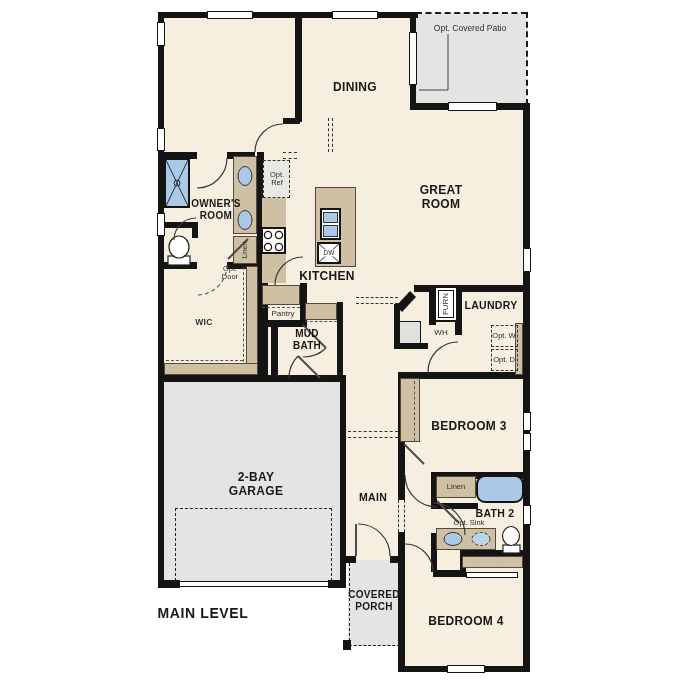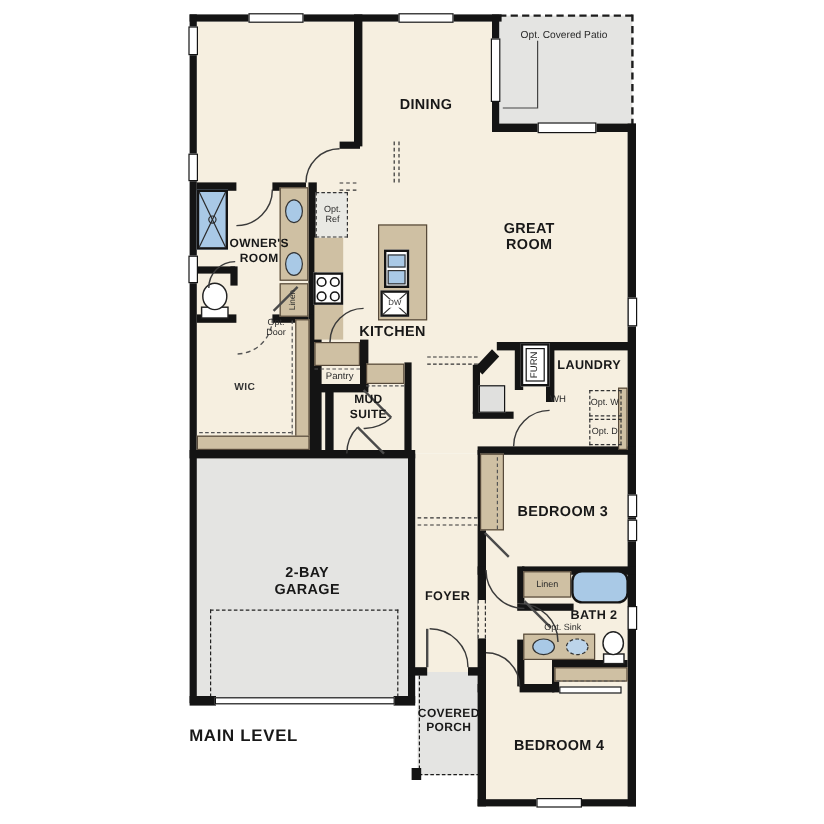--- a/index.html
+++ b/index.html
@@ -217,35 +217,35 @@
 
     <polygon points="396,306 410,291 416,297 402,312" fill="#141414"></polygon>
   </svg>
 
   <div class="lab" style="left:355px;top:87px;width:80px;font-size:12px;">DINING</div>
   <div class="lab" style="left:441px;top:197px;width:62px;font-size:12px;">GREAT ROOM</div>
   <div class="lab" style="left:327px;top:276px;width:80px;font-size:12px;">KITCHEN</div>
   <div class="lab" style="left:216px;top:210px;width:58px;font-size:10px;">OWNER'S ROOM</div>
   <div class="lab" style="left:204px;top:322px;width:40px;font-size:8.5px;font-weight:600;color:#333;">WIC</div>
   <div class="sm" style="left:283px;top:314px;width:40px;">Pantry</div>
-  <div class="lab" style="left:307px;top:340px;width:46px;font-size:10px;">MUD SUITE</div>
+  <div class="lab" style="left:307px;top:340px;width:46px;font-size:10px;">MUD BATH</div>
   <div class="lab" style="left:491px;top:305px;width:70px;font-size:10.5px;">LAUNDRY</div>
   <div class="lab" style="left:469px;top:426px;width:90px;font-size:12px;">BEDROOM 3</div>
   <div class="lab" style="left:495px;top:513px;width:60px;font-size:10.5px;">BATH 2</div>
   <div class="lab" style="left:466px;top:621px;width:95px;font-size:12px;">BEDROOM 4</div>
-  <div class="lab" style="left:373px;top:497px;width:50px;font-size:10.5px;">FOYER</div>
+  <div class="lab" style="left:373px;top:497px;width:50px;font-size:10.5px;">MAIN</div>
   <div class="lab" style="left:374px;top:601px;width:62px;font-size:10px;">COVERED PORCH</div>
   <div class="lab" style="left:256px;top:484px;width:60px;font-size:12px;">2-BAY GARAGE</div>
   <div class="sm" style="left:470px;top:29px;width:100px;font-size:8.5px;">Opt. Covered Patio</div>
   <div class="lab" style="left:203px;top:613px;width:110px;font-size:14px;letter-spacing:.6px;">MAIN LEVEL</div>
 
   <div class="sm" style="left:277px;top:179px;width:24px;font-size:7.5px;">Opt. Ref</div>
   <div class="sm" style="left:230px;top:273px;width:28px;font-size:7.5px;">Opt. Door</div>
   <div class="sm vert" style="left:245px;top:250px;width:30px;font-size:7px;">Linen</div>
   <div class="sm" style="left:456px;top:487px;width:30px;font-size:7.5px;">Linen</div>
-  <div class="sm" style="left:445px;top:333px;width:22px;font-size:8px;padding-left:40px;">WH</div>
+  <div class="sm" style="left:421px;top:333px;width:22px;font-size:8px;padding-left:40px;">WH</div>
   <div class="sm vert" style="left:446px;top:304px;width:32px;font-size:8px;">FURN</div>
   <div class="sm" style="left:504px;top:336px;width:24px;font-size:7.5px;">Opt. W</div>
   <div class="sm" style="left:504px;top:360px;width:24px;font-size:7.5px;">Opt. D</div>
   <div class="sm" style="left:469px;top:523px;width:44px;font-size:7.5px;">Opt. Sink</div>
   <div class="sm" style="left:329px;top:253px;width:18px;font-size:6.5px;background:#fff;">DW</div>
 
 </div>
 
 </body></html>

